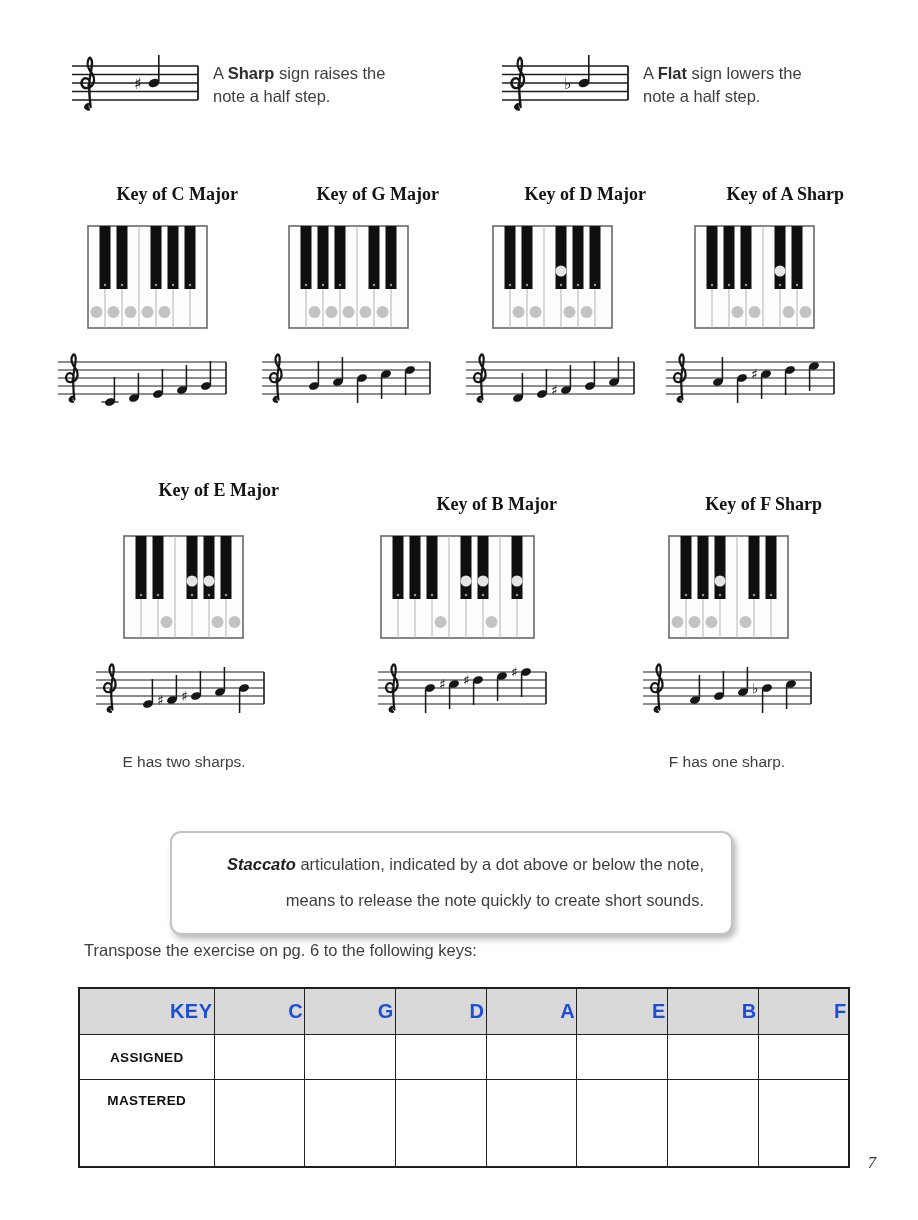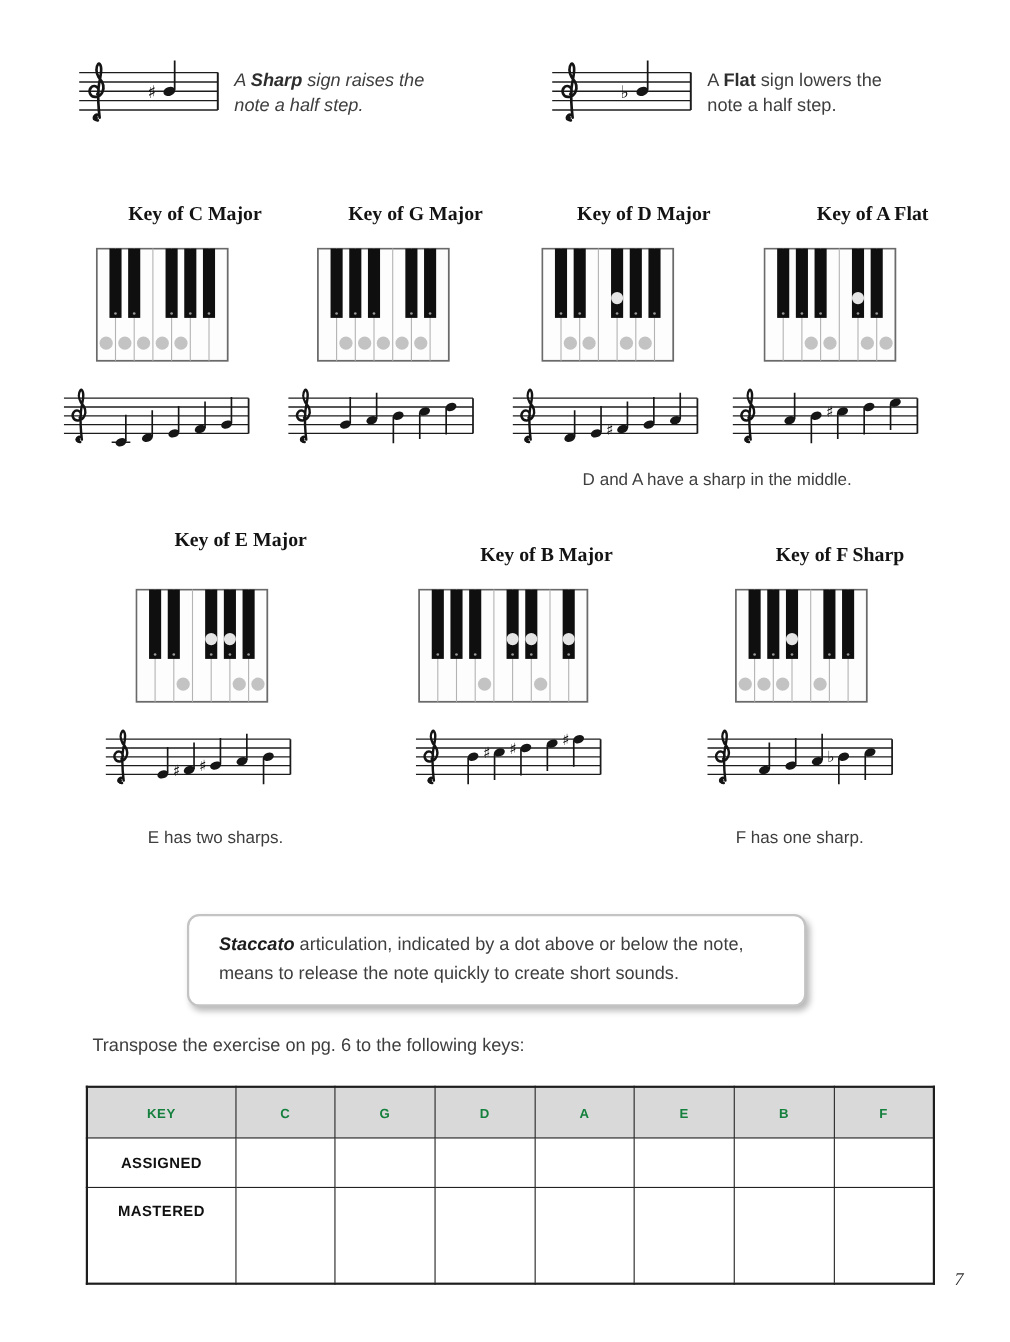--- a/index.html
+++ b/index.html
@@ -20,36 +20,36 @@
   .k0{left:87px;top:225px;} .k1{left:288px;top:225px;} .k2{left:492px;top:225px;} .k3{left:694px;top:225px;}
   .k4{left:123px;top:535px;} .k5{left:380px;top:535px;} .k6{left:668px;top:535px;}
   
   .staff{position:absolute;}
   .s0{left:58px;top:346px;} .s1{left:262px;top:346px;} .s2{left:466px;top:346px;} .s3{left:666px;top:346px;}
   .s4{left:96px;top:656px;} .s5{left:378px;top:656px;} .s6{left:643px;top:656px;}
   
   .caption{position:absolute;font-size:15.5px;line-height:20px;text-align:center;color:#3e3e3e;}
   .cap-cg{left:103px;top:427px;width:280px;}
   .cap-da{left:487px;top:427px;width:330px;}
-  .cap-e{left:96px;top:752px;width:200px;}
+  .cap-e{left:84px;top:752px;width:200px;}
   .cap-b{left:330px;top:752px;width:262px;}
   .cap-f{left:627px;top:752px;width:200px;}
   
   .stac{position:absolute;left:170px;top:831px;width:505px;padding:13px 27px 15px 27px;
         border:2px solid #c3c3c3;border-radius:11px;background:#fff;
         box-shadow:3px 4px 6px rgba(0,0,0,0.28);
-        font-size:16.5px;line-height:26px;color:#3e3e3e;}
+        font-size:16.5px;line-height:36px;color:#3e3e3e;text-align:right;}
   .stac b{font-weight:700;font-style:italic;color:#1d1d1d;}
   
   .transpose{position:absolute;left:84px;top:941px;font-size:16.5px;color:#3e3e3e;}
   .ttable{position:absolute;left:78px;top:987px;width:770px;border-collapse:collapse;table-layout:fixed;}
   .ttable th,.ttable td{border:1.6px solid #222;}
   .ttable{border:2.5px solid #1e1e1e;}
-  .ttable thead th{background:#d9d9d9;height:43px;font-size:12px;font-weight:700;
-                   letter-spacing:.5px;color:#15803d;text-align:center;}
+  .ttable thead th{background:#d9d9d9;height:43px;font-size:20px;font-weight:700;
+                   letter-spacing:.5px;color:#1d4ed8;text-align:right;}
   .ttable .label-cell{background:#d9d9d9;font-size:13.5px;font-weight:700;letter-spacing:.4px;
                       color:#101010;text-align:center;}
   .ttable tr.r-assigned td{height:42px;background:#fff;}
   .ttable tr.r-mastered td{height:72px;background:#fff;}
   .ttable tr.r-mastered .label-cell{vertical-align:top;padding-top:13px;margin-left:12px;}
   .pagenum{position:absolute;left:840px;top:1153px;width:36px;text-align:right;
            font-family:"Liberation Serif",serif;font-style:italic;font-size:16.5px;color:#2e2e2e;}
   svg text.acc{font-family:"DejaVu Sans",sans-serif;}
 </style>
 </head>
@@ -65,21 +65,21 @@
       <line x1="2" y1="54" x2="128" y2="54" stroke="#1c1c1c" stroke-width="1.3"></line>
       <line x1="128" y1="20" x2="128" y2="54" stroke="#1c1c1c" stroke-width="1.8"></line>
       <g transform="translate(6,6) scale(1)">
         <path d="M13,57.5 C10.2,57.8 8.6,54.6 10.6,52.8 C12.4,51.3 14.8,52.6 14.6,55 M14.6,55 C13.6,47 12.8,38 13.6,28 C14.2,20.5 16.8,14.5 15.8,9 C15.4,6.5 14.2,5 13.2,6.2 C11,9 11.2,14 13.6,18.2 C17.6,22.6 19.4,27.4 17,32 C14.4,37 7.6,37.6 5.8,33 C4.4,29.2 7.4,25.4 10.8,26.4 C14,27.4 14.6,31.4 12.4,33.6" fill="none" stroke="#141414" stroke-width="2.4" stroke-linecap="round"></path>
         <circle cx="10.6" cy="55.2" r="2.4" fill="#141414"></circle>
       </g>
       <ellipse cx="84" cy="37" rx="5.6" ry="4" fill="#161616" transform="rotate(-20 84 37)"></ellipse>
       <line x1="88.8" y1="35.5" x2="88.8" y2="9" stroke="#161616" stroke-width="1.6"></line>
       <text x="64" y="43" font-size="16" fill="#111" class="acc">♯</text>
     </svg>
-  <div class="ex-text" style="left:213px;top:62px;width:190px;font-style:italic;">
+  <div class="ex-text" style="left:213px;top:62px;width:190px;">
     <span class="l1"><span>A </span><b>Sharp</b><span> sign raises the</span></span>
     <span class="l2">note a half step.</span>
   </div>
 
   <svg class="abs" style="left:500px;top:46px;" width="132" height="76">
       <line x1="2" y1="20" x2="128" y2="20" stroke="#1c1c1c" stroke-width="1.3"></line>
       <line x1="2" y1="28.5" x2="128" y2="28.5" stroke="#1c1c1c" stroke-width="1.3"></line>
       <line x1="2" y1="37" x2="128" y2="37" stroke="#1c1c1c" stroke-width="1.3"></line>
       <line x1="2" y1="45.5" x2="128" y2="45.5" stroke="#1c1c1c" stroke-width="1.3"></line>
       <line x1="2" y1="54" x2="128" y2="54" stroke="#1c1c1c" stroke-width="1.3"></line>
@@ -93,21 +93,21 @@
       <text x="64" y="43" font-size="16" fill="#111" class="acc">♭</text>
     </svg>
   <div class="ex-text" style="left:643px;top:62px;width:190px;">
     <span class="l1"><span>A </span><b>Flat</b><span> sign lowers the</span></span>
     <span class="l2">note a half step.</span>
   </div>
 
   <div class="key-title t0">Key of C Major</div>
   <div class="key-title t1">Key of G Major</div>
   <div class="key-title t2">Key of D Major</div>
-  <div class="key-title t3">Key of A Flat</div>
+  <div class="key-title t3">Key of A Sharp</div>
   <div class="key-title t4">Key of E Major</div>
   <div class="key-title t5">Key of B Major</div>
   <div class="key-title t6">Key of F Sharp</div>
 
   <svg class="kb k0" width="122" height="105">
       <rect x="1" y="1" width="119" height="102" fill="#fdfdfd" stroke="#6a6a6a" stroke-width="1.6"></rect>
       <line x1="18" y1="1" x2="18" y2="103" stroke="#b3b3b3" stroke-width="1"></line>
       <line x1="35" y1="1" x2="35" y2="103" stroke="#b3b3b3" stroke-width="1"></line>
       <line x1="52" y1="1" x2="52" y2="103" stroke="#b3b3b3" stroke-width="1"></line>
       <line x1="69" y1="1" x2="69" y2="103" stroke="#b3b3b3" stroke-width="1"></line>
@@ -435,21 +435,20 @@
       <line x1="80.4" y1="39" x2="80.4" y2="15" stroke="#161616" stroke-width="1.5"></line>
       <ellipse cx="100" cy="36" rx="5.1" ry="3.6" fill="#161616" transform="rotate(-20 100 36)"></ellipse>
       <line x1="104.4" y1="35" x2="104.4" y2="11" stroke="#161616" stroke-width="1.5"></line>
       <ellipse cx="124" cy="32" rx="5.1" ry="3.6" fill="#161616" transform="rotate(-20 124 32)"></ellipse>
       <line x1="119.6" y1="33" x2="119.6" y2="57" stroke="#161616" stroke-width="1.5"></line>
       <text x="109" y="37" font-size="14" fill="#111" class="acc">♭</text>
       <ellipse cx="148" cy="28" rx="5.1" ry="3.6" fill="#161616" transform="rotate(-20 148 28)"></ellipse>
       <line x1="143.6" y1="29" x2="143.6" y2="53" stroke="#161616" stroke-width="1.5"></line>
     </svg>
 
-  <div class="caption cap-da">D and A have a sharp in the middle.</div>
   <div class="caption cap-e">E has two sharps.</div>
   <div class="caption cap-f">F has one sharp.</div>
 
   <div class="stac">
     <b>Staccato</b><span> articulation, indicated by a dot above or below the note, means to release the note quickly to create short sounds.</span>
   </div>
 
   <div class="transpose">Transpose the exercise on pg. 6 to the following keys:</div>
   <table class="ttable">
     <colgroup id="t-cols">

